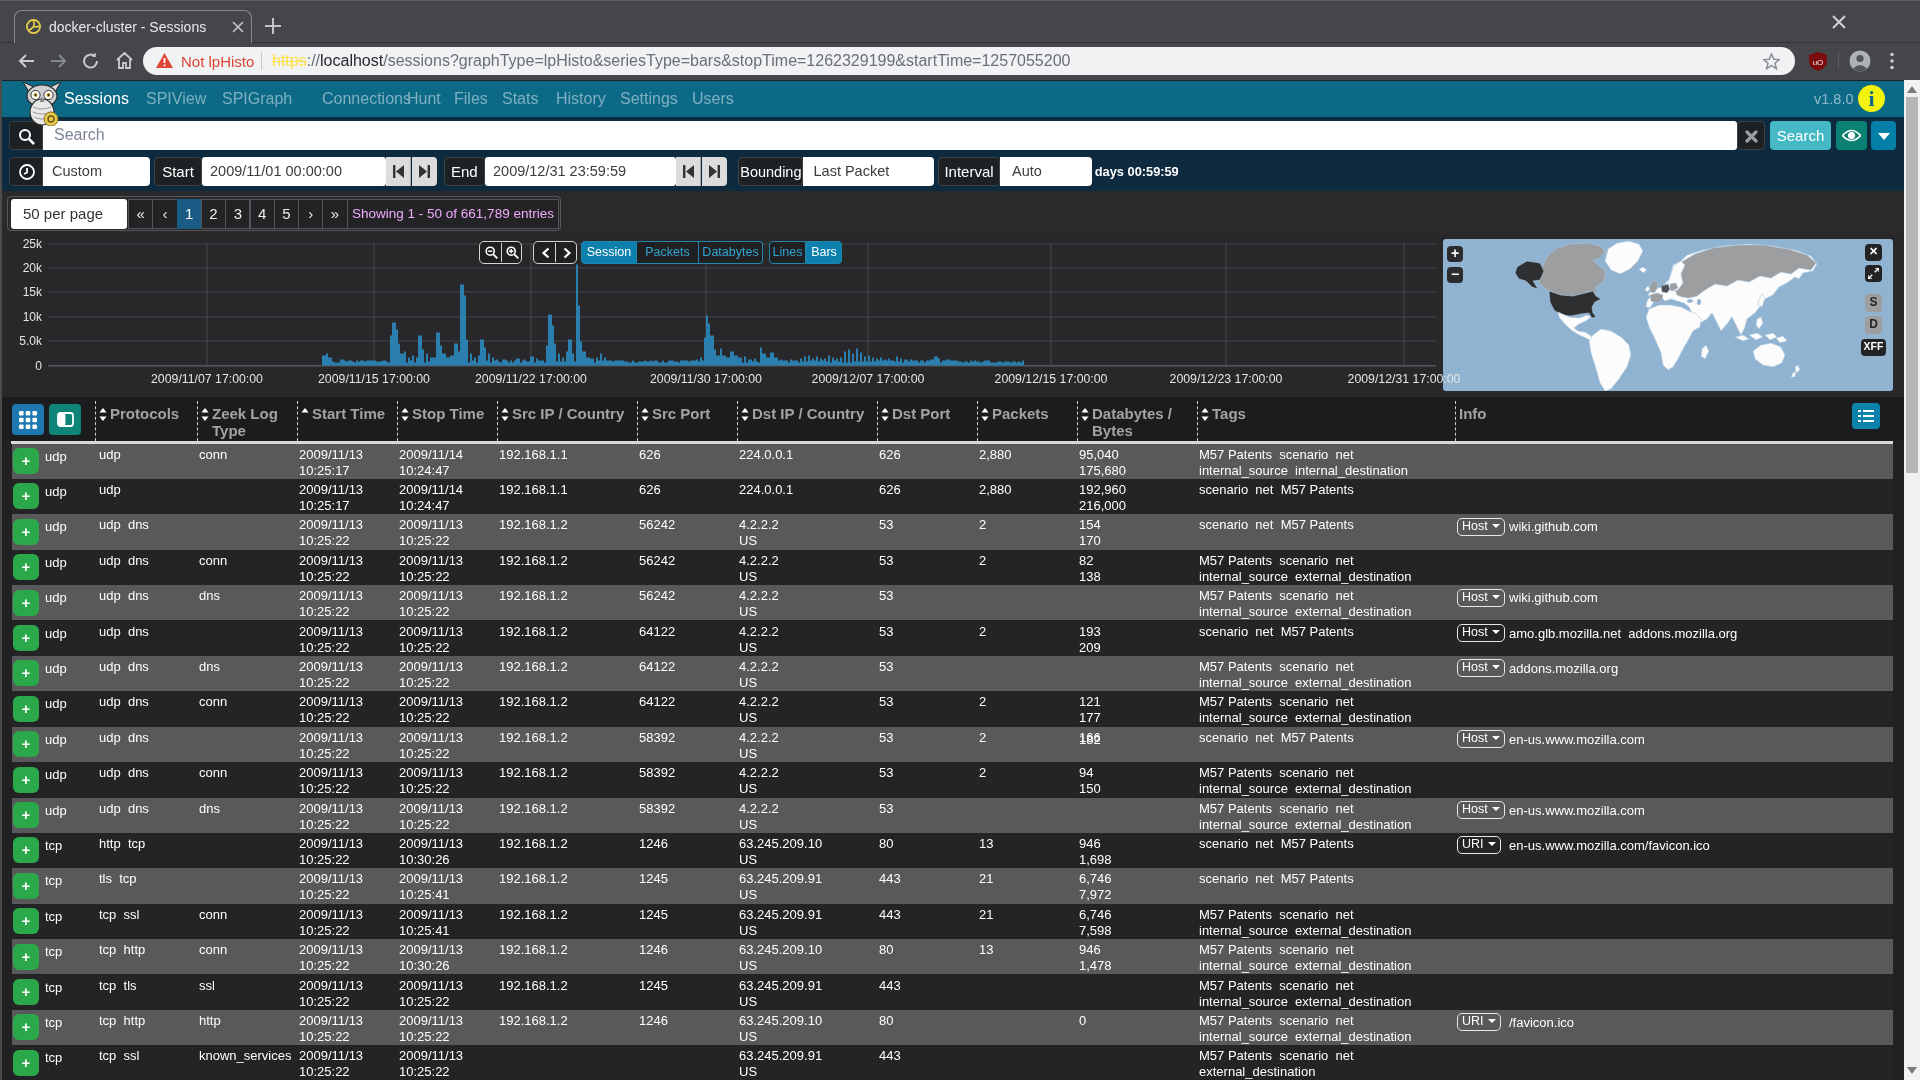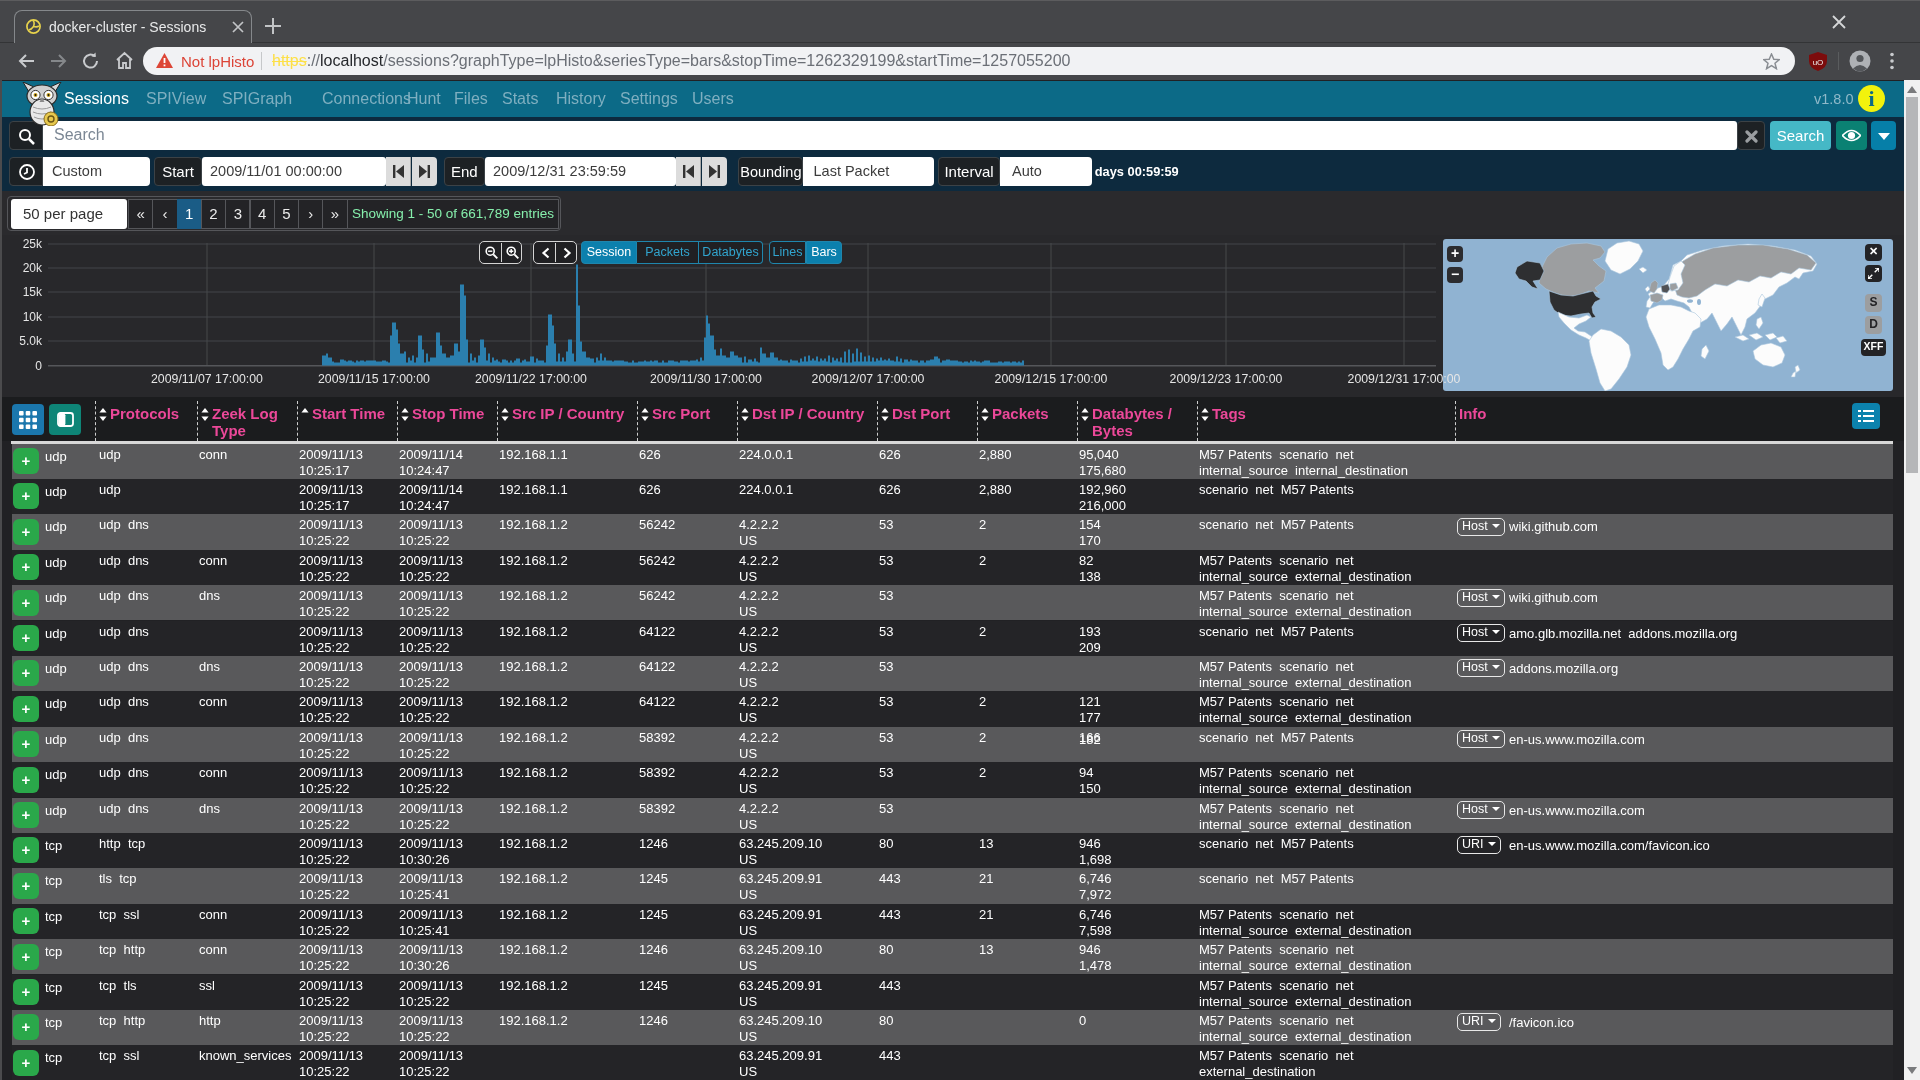--- a/index.html
+++ b/index.html
@@ -13,21 +13,21 @@
 #nav .it{position:absolute;top:9px;font-size:16px;color:#7fafc0;white-space:nowrap}
 #nav .act{color:#fff}
 #bars{position:absolute;left:0;top:116.5px;width:1920px;height:74.5px;background:#0d2a3e}
 
 .dkbtn{position:absolute;background:#1d2124;border:1px solid #3c4246;color:#fff}
 .wht{position:absolute;background:#fff;border-radius:3px}
 
 #thead{position:absolute;left:0;top:397px;width:1920px;height:44px;background:#1b1c1e}
 .hbtn{position:absolute;top:7px;width:32px;height:31px;border-radius:4px;display:flex;align-items:center;justify-content:center}
 .hsep{position:absolute;top:4px;width:1px;height:40px;border-left:1px dashed #cfcfcf}
-.hlab{position:absolute;top:8px;color:#ec4899;font-weight:bold;font-size:15px;white-space:nowrap}
+.hlab{position:absolute;top:8px;color:#a3a3a3;font-weight:bold;font-size:15px;white-space:nowrap}
 .hlab .si{vertical-align:-2px;margin-right:3px}
 .ht{display:inline-block;vertical-align:top;line-height:17px;text-align:left}
 #hline{position:absolute;left:11px;top:441px;width:1882px;height:2.5px;background:#d8d8d8}
 .row{position:absolute;left:12px;width:1881px;height:35.4px;font-size:13px;color:#fff}
 .rg{background:#59595b}.rd{background:#242427}
 .row .c{position:absolute;white-space:nowrap;line-height:16px}
 .plus{position:absolute;left:1px;top:4.5px;width:26px;height:26px;background:#2aa84a;border-radius:6px;color:#fff;font-weight:bold;font-size:15px;text-align:center;line-height:25px}
 .chip{position:absolute;height:18px;border:1.5px solid #e8e8e8;border-radius:5px;font-size:12.5px;line-height:15px;padding:0 4px;color:#fff}
 .car{display:inline-block;width:0;height:0;border-left:4px solid transparent;border-right:4px solid transparent;border-top:4px solid #fff;margin-left:4px;vertical-align:2px}
 
@@ -215,21 +215,21 @@
   </div>
 <div class="pgbtn" style="left:128px;width:25.3px;">«</div>
 <div class="pgbtn" style="left:152.3px;width:25.3px;">‹</div>
 <div class="pgbtn" style="left:176.6px;width:25.3px;background:#1a5c86;border-color:#1a5c86;color:#fff;">1</div>
 <div class="pgbtn" style="left:200.9px;width:25.3px;">2</div>
 <div class="pgbtn" style="left:225.2px;width:25.3px;">3</div>
 <div class="pgbtn" style="left:249.5px;width:25.3px;">4</div>
 <div class="pgbtn" style="left:273.8px;width:25.3px;">5</div>
 <div class="pgbtn" style="left:298.1px;width:25.3px;">›</div>
 <div class="pgbtn" style="left:322.4px;width:25.3px;">»</div>
-<div class="pgbtn" style="left:346.7px;width:212.6px;font-size:13.5px;color:#86efac">Showing 1 - 50 of 661,789 entries</div>
+<div class="pgbtn" style="left:346.7px;width:212.6px;font-size:13.5px;color:#f0abfc">Showing 1 - 50 of 661,789 entries</div>
 <div class="a" style="left:0;top:235px;width:1920px;height:162px;background:#28282b"></div>
 <svg class="a" style="left:0;top:235px" width="1900" height="160" viewBox="0 0 1900 160">
     <g stroke="#43444a">
       <line x1="48" y1="9" x2="1436" y2="9"></line>
       <line x1="48" y1="33" x2="1436" y2="33"></line>
       <line x1="48" y1="57" x2="1436" y2="57"></line>
       <line x1="48" y1="82" x2="1436" y2="82"></line>
       <line x1="48" y1="106" x2="1436" y2="106"></line>
     </g>
     <g stroke="#47484b">

